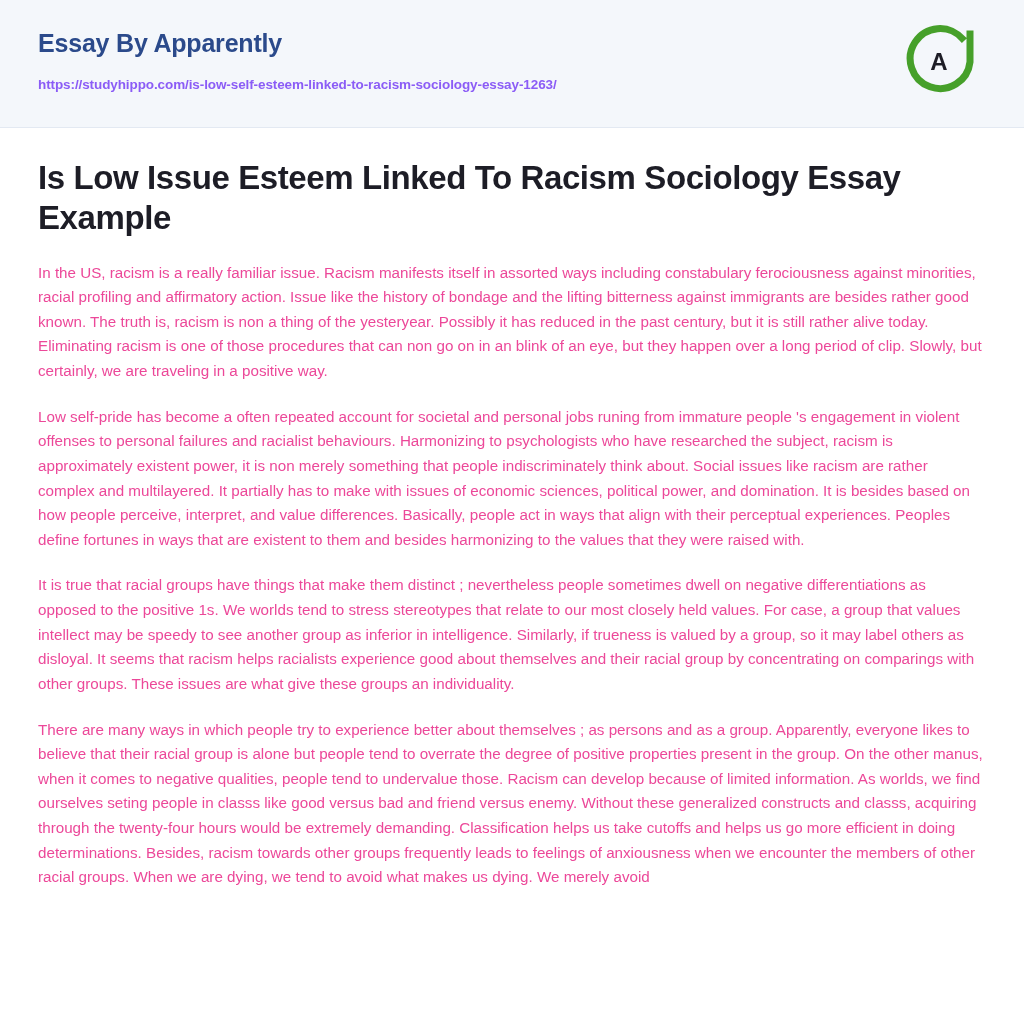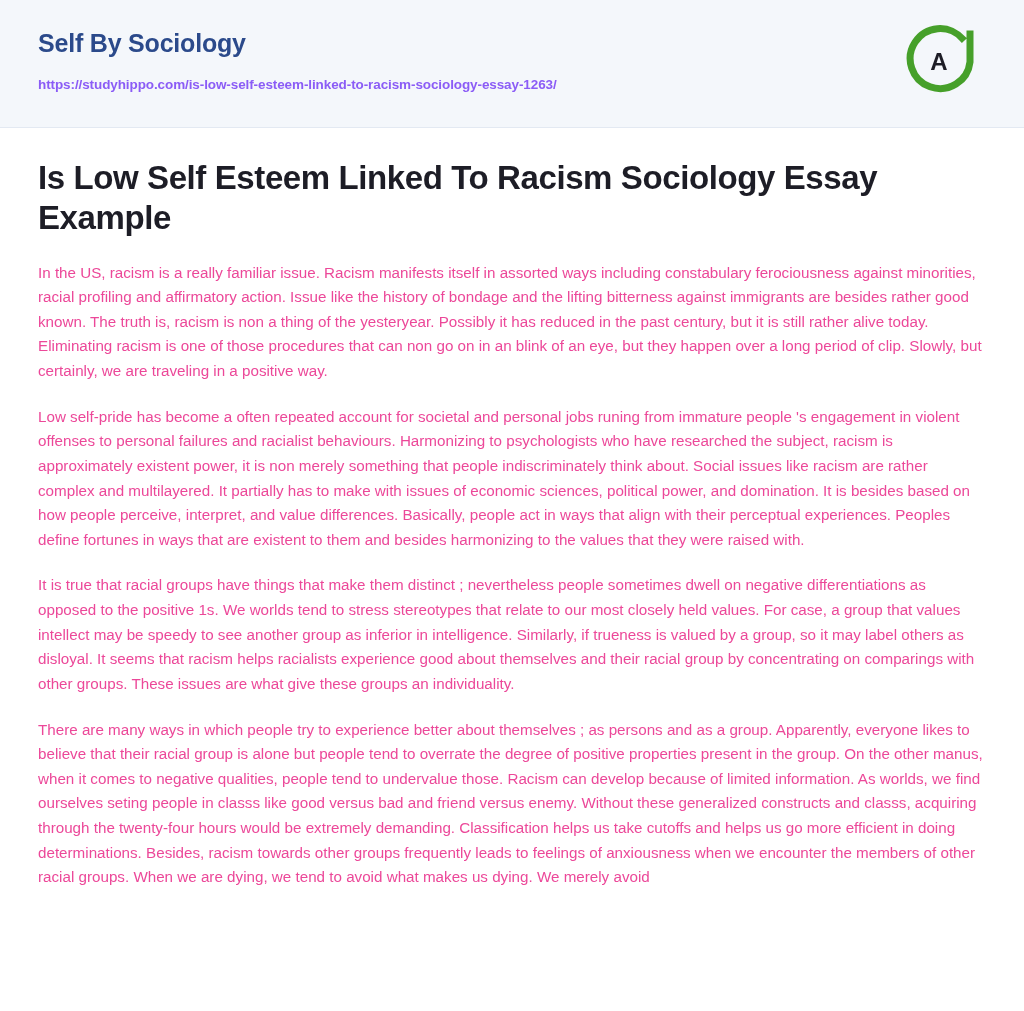--- a/index.html
+++ b/index.html
@@ -73,32 +73,32 @@
     text-align: left;
   }
   .body p:last-child { margin-bottom: 0; margin-top: 8px; }
 </style>
 </head>
 <body>
 
 <div class="page">
 
   <div class="header">
-    <div class="brand"><span>Self By </span><span class="brand-accent">Sociology</span></div>
+    <div class="brand"><span>Essay By </span><span class="brand-accent">Apparently</span></div>
     <div class="source-url">https://studyhippo.com/is-low-self-esteem-linked-to-racism-sociology-essay-1263/</div>
     <div class="logo">
       <svg viewBox="0 0 74 74" width="74" height="74" aria-hidden="true">
         <path d="M58 16 A30 30 0 1 0 66 40 L66 12" fill="none" stroke="#46a02a" stroke-width="7" stroke-linecap="square"></path>
         <text x="35" y="48" font-family="Liberation Sans, sans-serif" font-size="24" font-weight="bold" fill="#1d1d26" text-anchor="middle">A</text>
       </svg>
     </div>
   </div>
 
   <div class="article">
-    <h1 class="title">Is Low Self Esteem Linked To Racism Sociology Essay Example</h1>
+    <h1 class="title">Is Low Issue Esteem Linked To Racism Sociology Essay Example</h1>
     <div class="body">
       <p>In the US, racism is a really familiar issue. Racism manifests itself in assorted ways including constabulary ferociousness against minorities, racial profiling and affirmatory action. Issue like the history of bondage and the lifting bitterness against immigrants are besides rather good known. The truth is, racism is non a thing of the yesteryear. Possibly it has reduced in the past century, but it is still rather alive today. Eliminating racism is one of those procedures that can non go on in an blink of an eye, but they happen over a long period of clip. Slowly, but certainly, we are traveling in a positive way.</p>
       <p>Low self-pride has become a often repeated account for societal and personal jobs runing from immature people 's engagement in violent offenses to personal failures and racialist behaviours. Harmonizing to psychologists who have researched the subject, racism is approximately existent power, it is non merely something that people indiscriminately think about. Social issues like racism are rather complex and multilayered. It partially has to make with issues of economic sciences, political power, and domination. It is besides based on how people perceive, interpret, and value differences. Basically, people act in ways that align with their perceptual experiences. Peoples define fortunes in ways that are existent to them and besides harmonizing to the values that they were raised with.</p>
       <p>It is true that racial groups have things that make them distinct ; nevertheless people sometimes dwell on negative differentiations as opposed to the positive 1s. We worlds tend to stress stereotypes that relate to our most closely held values. For case, a group that values intellect may be speedy to see another group as inferior in intelligence. Similarly, if trueness is valued by a group, so it may label others as disloyal. It seems that racism helps racialists experience good about themselves and their racial group by concentrating on comparings with other groups. These issues are what give these groups an individuality.</p>
       <p>There are many ways in which people try to experience better about themselves ; as persons and as a group. Apparently, everyone likes to believe that their racial group is alone but people tend to overrate the degree of positive properties present in the group. On the other manus, when it comes to negative qualities, people tend to undervalue those. Racism can develop because of limited information. As worlds, we find ourselves seting people in classs like good versus bad and friend versus enemy. Without these generalized constructs and classs, acquiring through the twenty-four hours would be extremely demanding. Classification helps us take cutoffs and helps us go more efficient in doing determinations. Besides, racism towards other groups frequently leads to feelings of anxiousness when we encounter the members of other racial groups. When we are dying, we tend to avoid what makes us dying. We merely avoid</p>
     </div>
   </div>
 
 </div>
 

